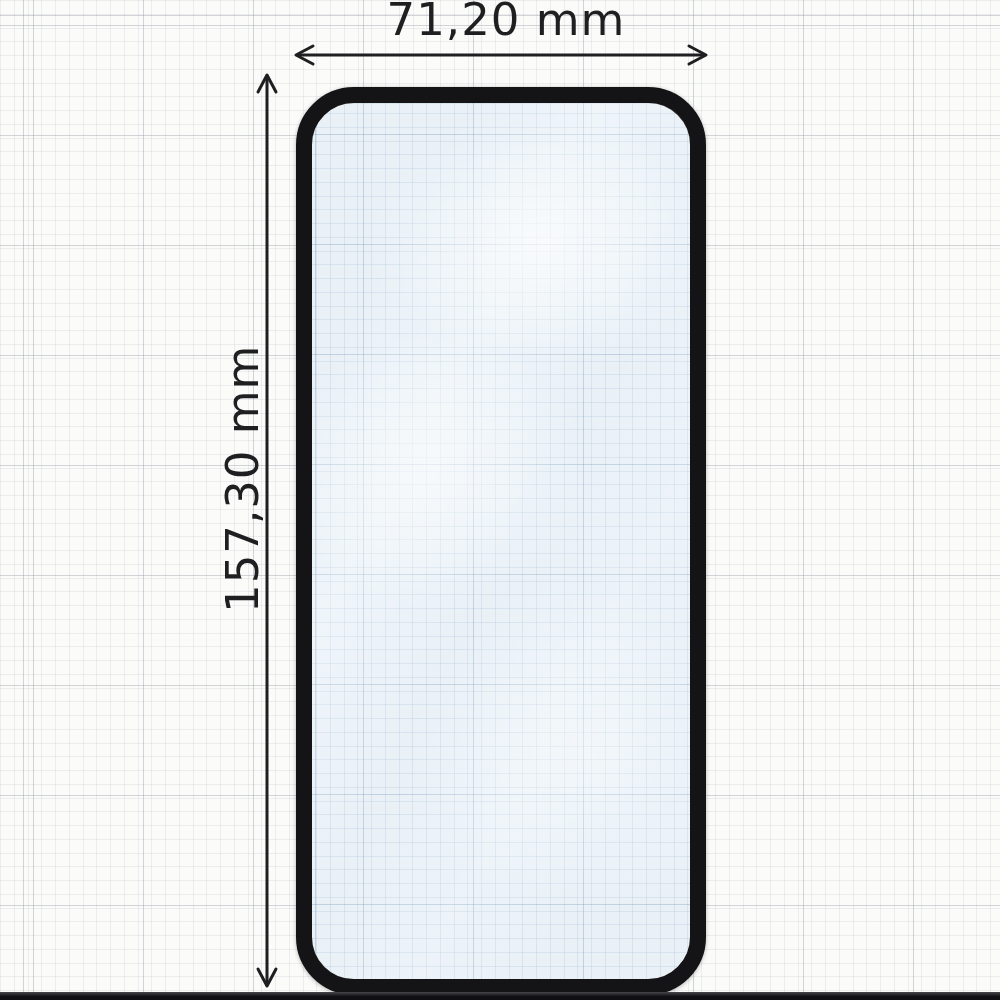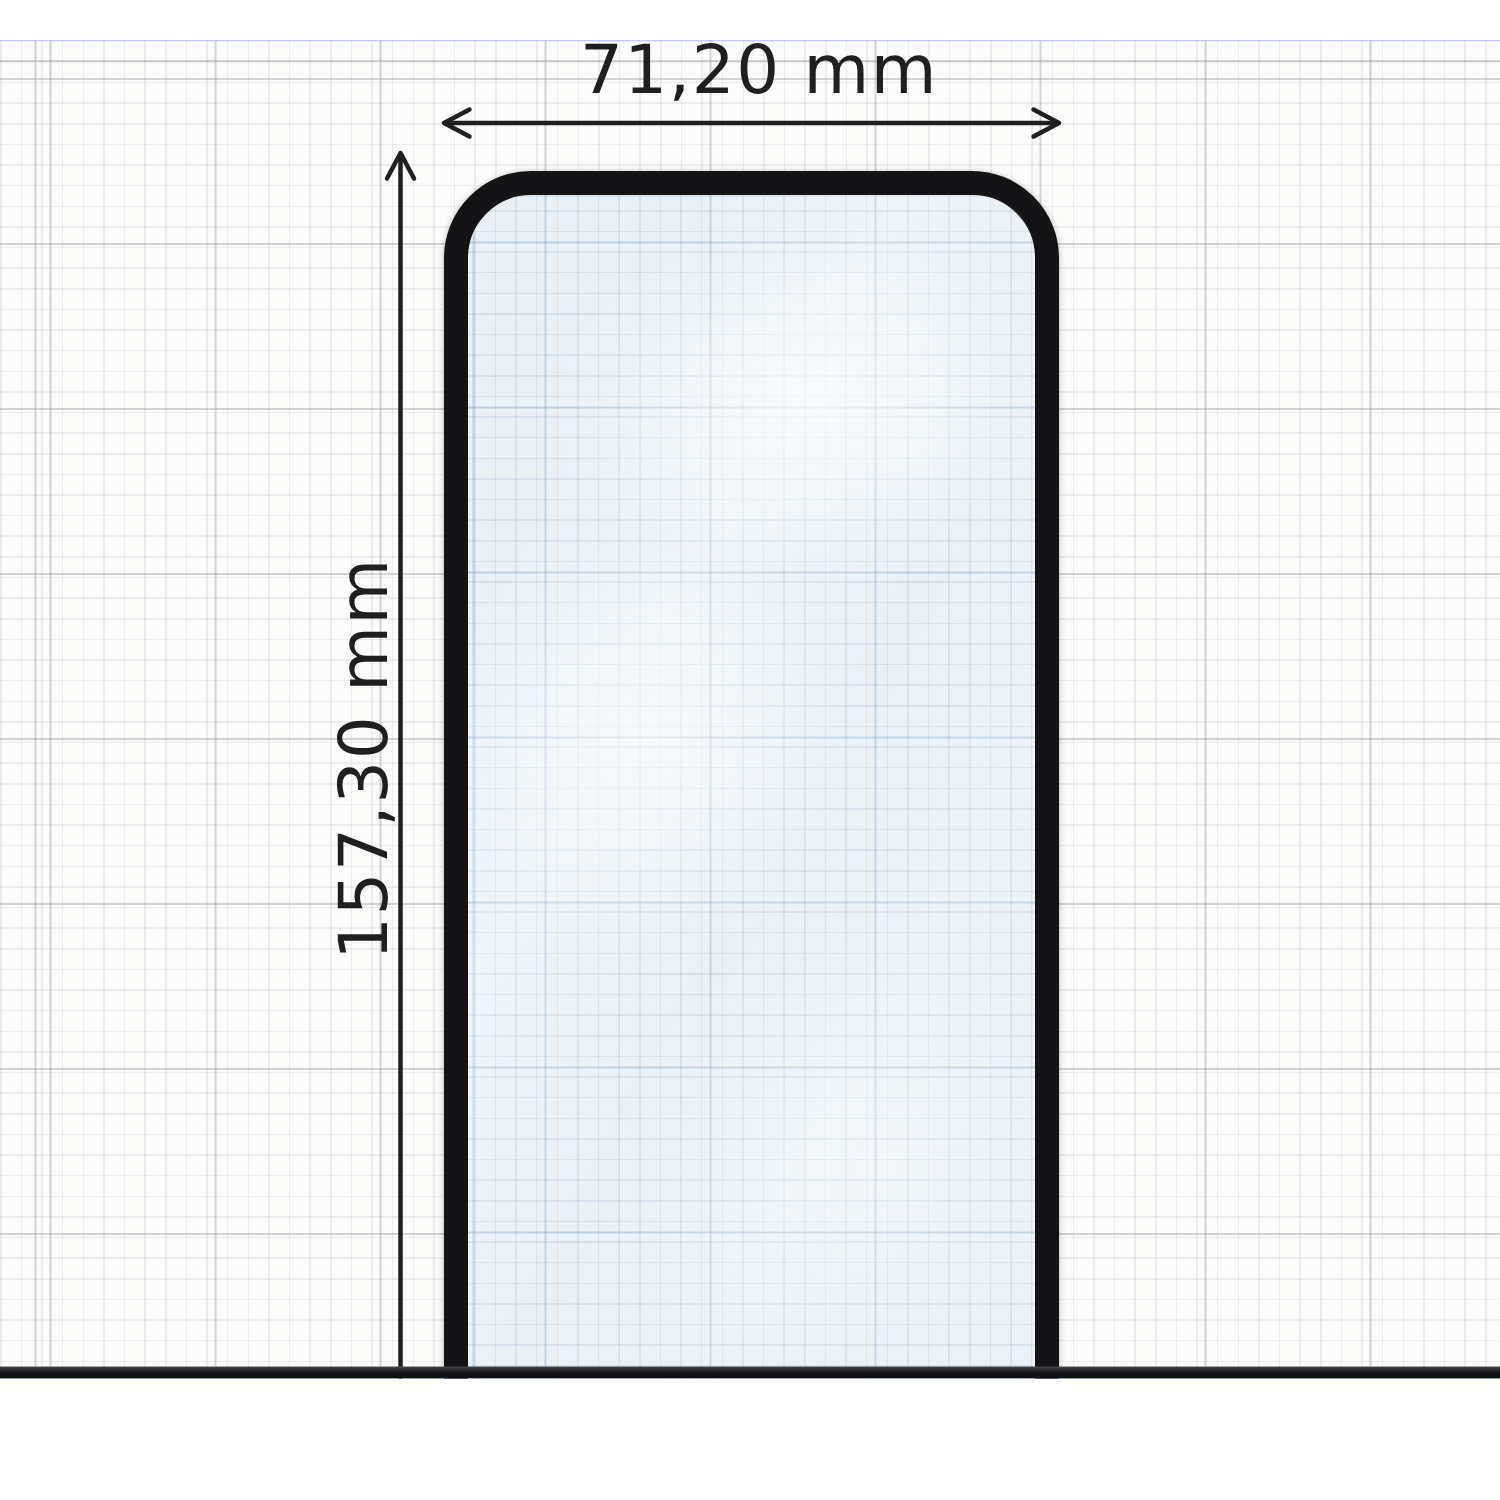--- a/index.html
+++ b/index.html
@@ -3,24 +3,23 @@
 <meta charset="utf-8">
 <style>
   html, body {
     margin: 0;
     padding: 0;
     font-family: "DejaVu Sans", "Liberation Sans", sans-serif;
   }
   .canvas {
     position: relative;
     width: 1000px;
-    height: 892px;
+    height: 1000px;
     overflow: hidden;
-    background: #3b82f6;
-    margin-top: 27px;
+    background: #fca5a5;
   }
   
   .paper {
     position: absolute;
     inset: 0;
     background-color: #fbfbfa;
     background-image:
       repeating-linear-gradient(to right,  rgba(140,146,158,0.38) 0 1px, transparent 1px 110px),
       repeating-linear-gradient(to bottom, rgba(140,146,158,0.38) 0 1px, transparent 1px 110px),
       repeating-linear-gradient(to right,  rgba(160,165,178,0.17) 0 1px, transparent 1px 13.75px),

